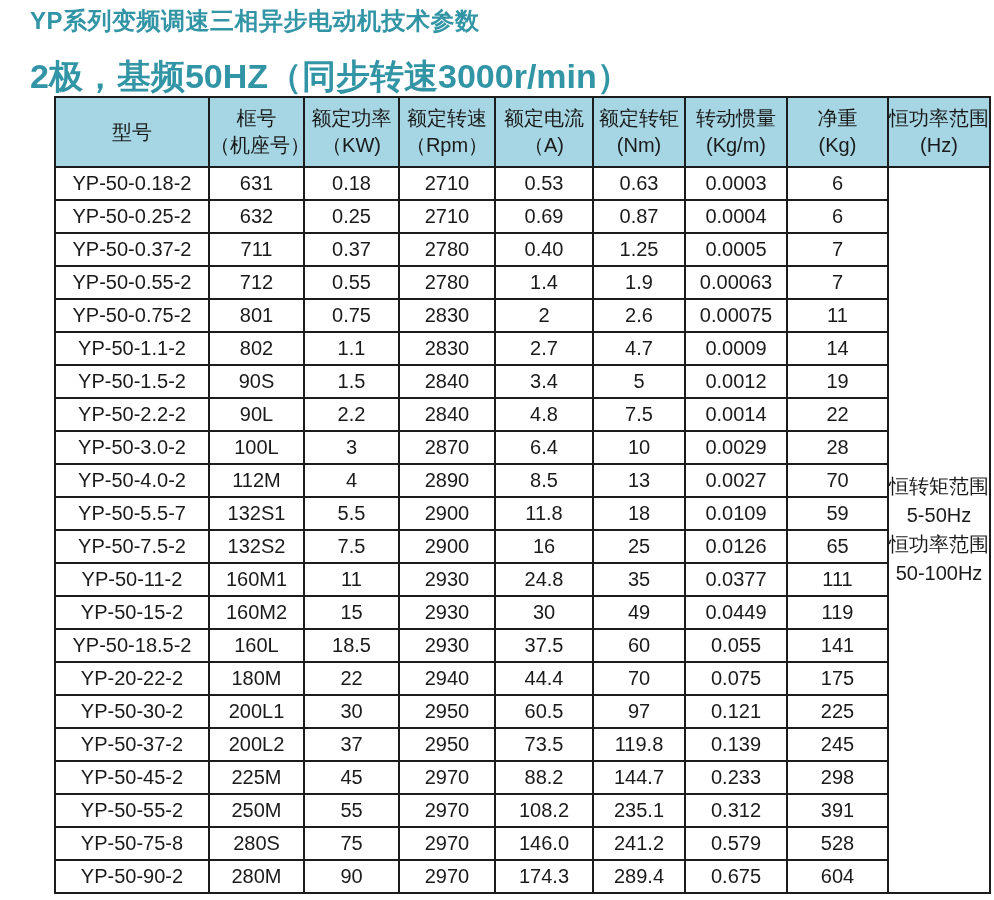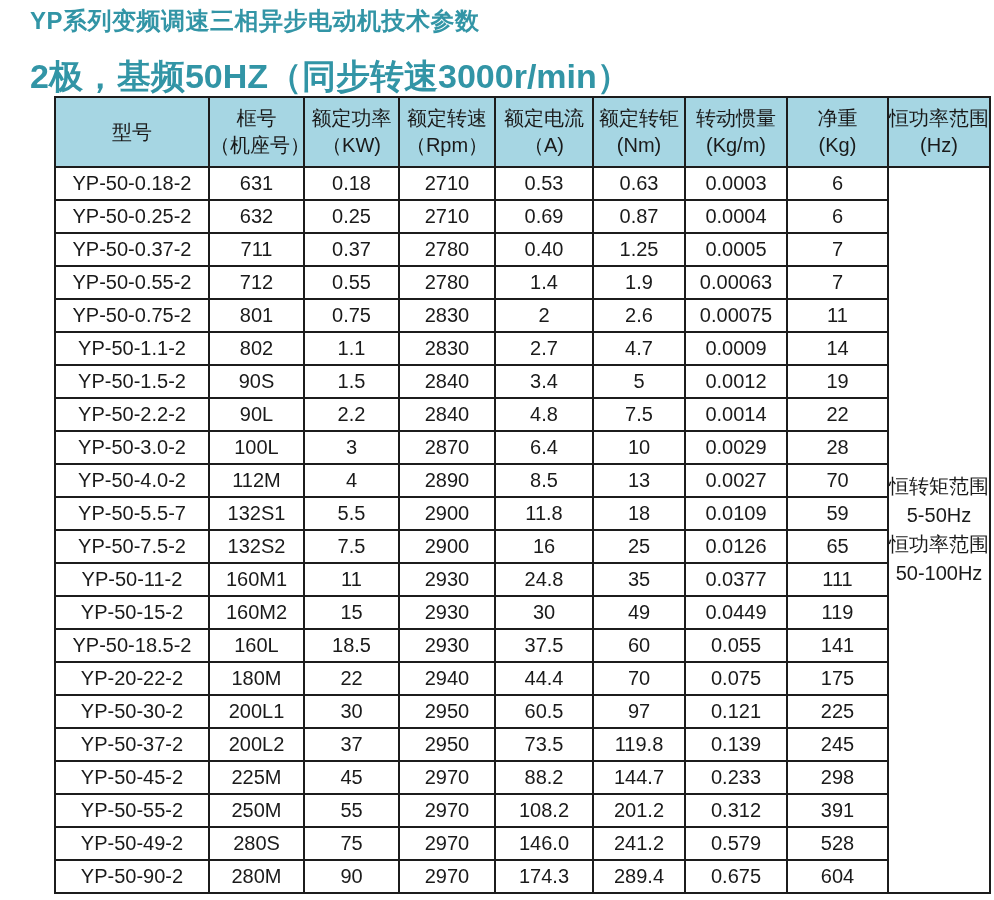--- a/index.html
+++ b/index.html
@@ -328,26 +328,26 @@
           <td>144.7</td>
           <td>0.233</td>
           <td>298</td>
         </tr>
         <tr>
           <td>YP-50-55-2</td>
           <td>250M</td>
           <td>55</td>
           <td>2970</td>
           <td>108.2</td>
-          <td>201.2</td>
+          <td>235.1</td>
           <td>0.312</td>
           <td>391</td>
         </tr>
         <tr>
-          <td>YP-50-49-2</td>
+          <td>YP-50-75-8</td>
           <td>280S</td>
           <td>75</td>
           <td>2970</td>
           <td>146.0</td>
           <td>241.2</td>
           <td>0.579</td>
           <td>528</td>
         </tr>
         <tr>
           <td>YP-50-90-2</td>

